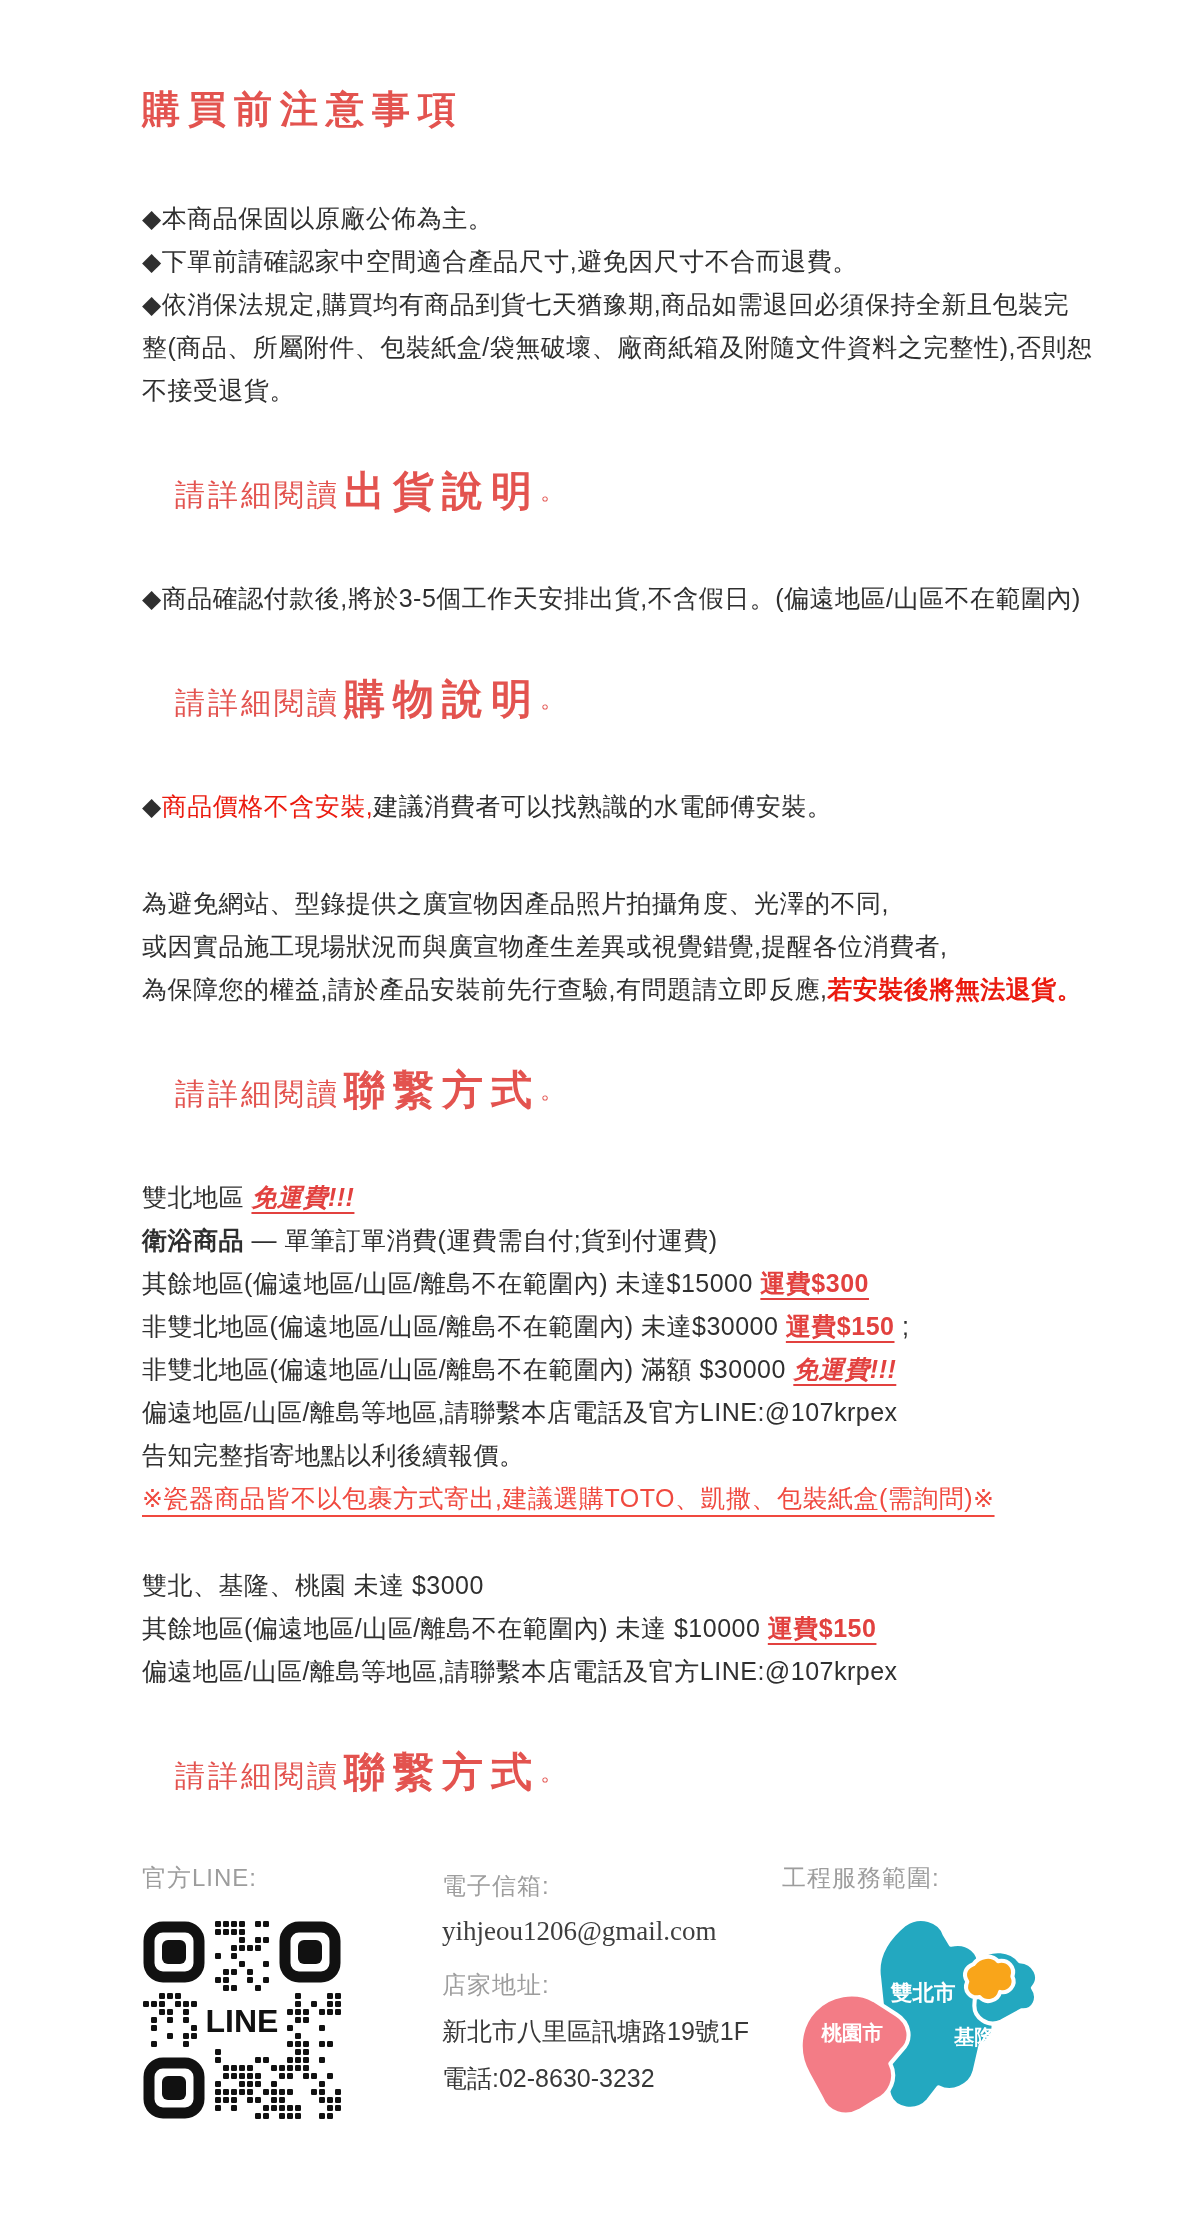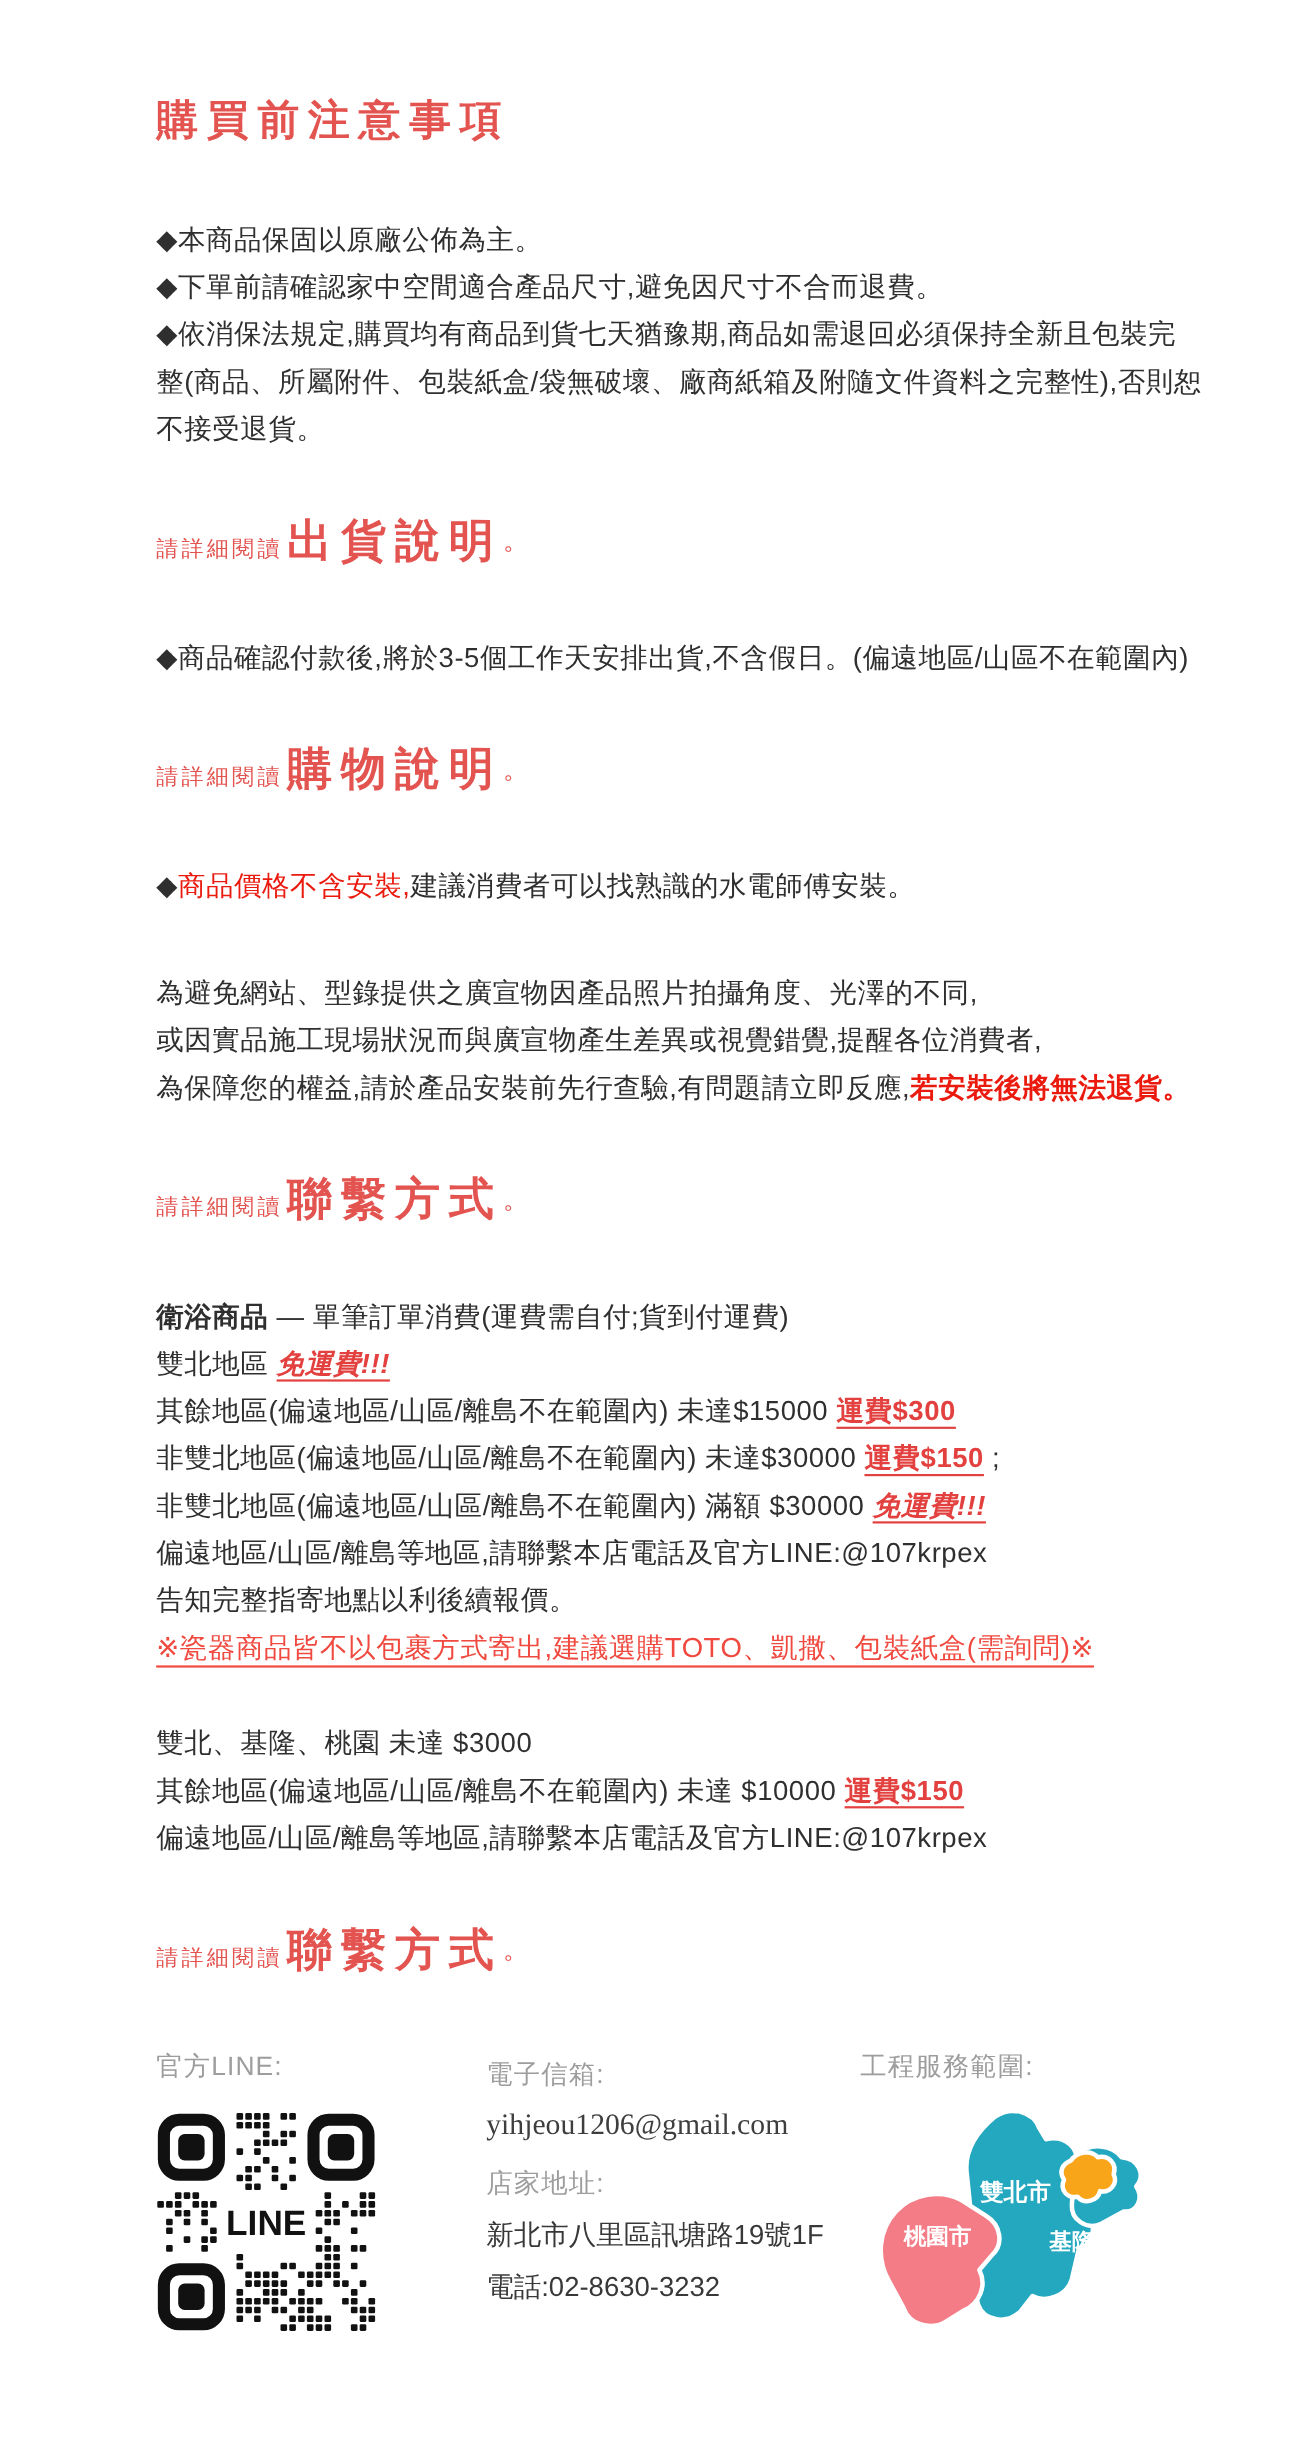--- a/index.html
+++ b/index.html
@@ -16,21 +16,21 @@
   .page{padding:84px 40px 70px 142px;}
   .title{
     font-size:38px;font-weight:600;color:var(--coral);
     letter-spacing:8px;margin:0 0 62px;
   }
   .body-line{
     font-size:25px;line-height:1.72;margin:0;color:var(--ink);
     white-space:pre-line;letter-spacing:0.5px;
   }
   .sec-head{margin:52px 0 58px;color:var(--coral);}
-  .sh-pre{font-size:20px;letter-spacing:3px;font-weight:500;}
+  .sh-pre{font-size:30px;letter-spacing:3px;font-weight:500;margin-left:33px;}
   .sh-big{font-size:41px;letter-spacing:8px;font-weight:700;margin-left:4px;}
   .sh-period{font-size:24px;display:inline-block;transform:translateY(-6px);}
   .red-note{color:var(--bright);font-weight:500;}
   .warn-red{color:var(--bright);font-weight:700;}
   .bold{font-weight:700;}
   .red-u{
     color:var(--feered);font-weight:700;
     text-decoration:underline;text-decoration-thickness:2px;text-underline-offset:6px;
   }
   .red-iu{
@@ -87,22 +87,22 @@
     <p class="body-line">為避免網站、型錄提供之廣宣物因產品照片拍攝角度、光澤的不同,</p>
     <p class="body-line">或因實品施工現場狀況而與廣宣物產生差異或視覺錯覺,提醒各位消費者,</p>
     <p class="body-line"><span>為保障您的權益,請於產品安裝前先行查驗,有問題請立即反應,</span><span class="warn-red">若安裝後將無法退貨。</span></p>
   </div>
 
   <div class="sec-head">
     <span class="sh-pre">請詳細閱讀</span><span class="sh-big">聯繫方式</span><span class="sh-period">。</span>
   </div>
 
   <div>
+    <p class="body-line"><span>雙北地區 </span><span class="red-iu">免運費!!!</span></p>
     <p class="body-line"><span class="bold">衛浴商品</span><span> — 單筆訂單消費(運費需自付;貨到付運費)</span></p>
-    <p class="body-line"><span>雙北地區 </span><span class="red-iu">免運費!!!</span></p>
     <p class="body-line"><span>其餘地區(偏遠地區/山區/離島不在範圍內) 未達$15000  </span><span class="red-u">運費$300</span></p>
     <p class="body-line"><span>非雙北地區(偏遠地區/山區/離島不在範圍內) 未達$30000 </span><span class="red-u">運費$150</span><span> ;</span></p>
     <p class="body-line"><span>非雙北地區(偏遠地區/山區/離島不在範圍內) 滿額 $30000 </span><span class="red-iu">免運費!!!</span></p>
     <p class="body-line">偏遠地區/山區/離島等地區,請聯繫本店電話及官方LINE:@107krpex</p>
     <p class="body-line">告知完整指寄地點以利後續報價。</p>
     <p class="body-line porcelain">※瓷器商品皆不以包裹方式寄出,建議選購TOTO、凱撒、包裝紙盒(需詢問)※</p>
   </div>
 
   <div class="elec">
     <p class="body-line">雙北、基隆、桃園 未達 $3000</p>

